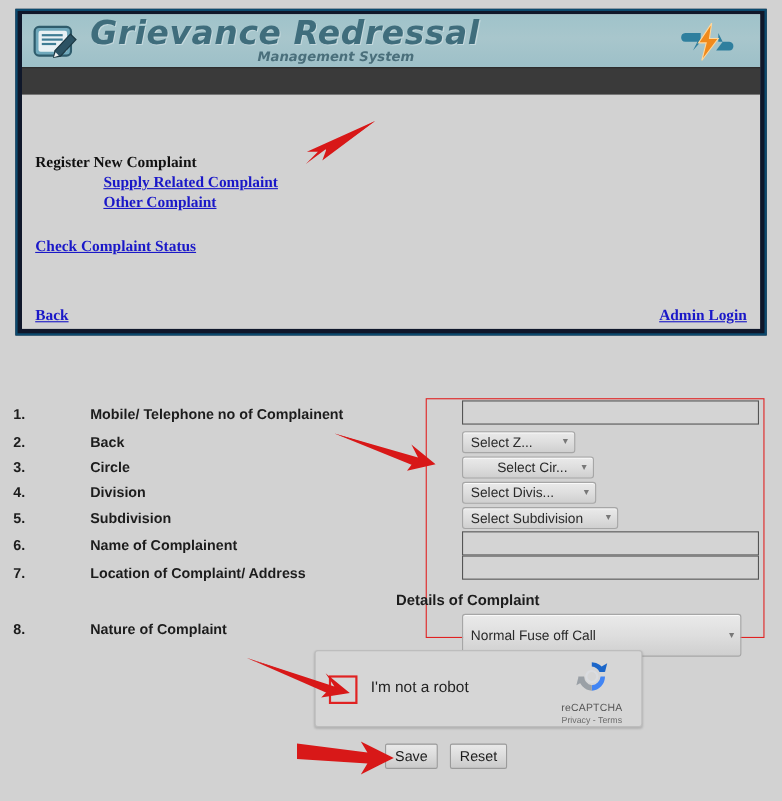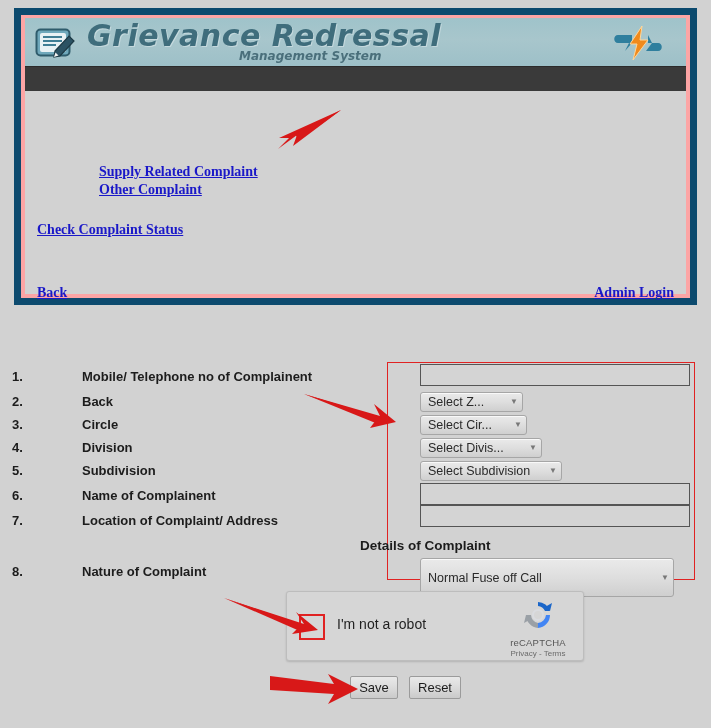--- a/index.html
+++ b/index.html
@@ -15,22 +15,22 @@
     overflow: hidden;
   }
 
   
   #app-card {
     position: absolute;
     left: 14px;
     top: 8px;
     width: 683px;
     height: 297px;
-    border: 7px solid #0c4a6e;
-    background: #fca5a5;
+    border: 2px solid #0c4a6e;
+    background: #0f172a;
     box-sizing: border-box;
   }
   #card-inner {
     position: absolute;
     left: 4px;
     top: 3px;
     right: 4px;
     bottom: 4px;
     background: #d2d2d2;
   }
@@ -332,20 +332,21 @@
           <path d="M6 11 C1 11 1 19 6 19 L17 19 L13 27 L20 19 L20 11 Z" fill="#2f7f9e"></path>
           <path d="M36 11 L36 19 L46 19 C51 19 51 27 46 27 L34 27 L40 19 Z" fill="#2f7f9e"></path>
           <path d="M30 2 L18 20 L25 20 L21 36 L36 16 L28 16 Z" fill="#f08a1c" stroke="#ffd79a" stroke-width="1"></path>
         </svg>
       </span>
     </div>
 
     <div id="nav-bar"></div>
 
     <div id="links-area">
+      <div id="register-heading">Register New Complaint</div>
       <a id="link-supply" class="nav-link">Supply Related Complaint</a>
       <a id="link-other" class="nav-link">Other Complaint</a>
       <a id="link-status" class="nav-link">Check Complaint Status</a>
       <a id="link-back" class="nav-link">Back</a>
       <a id="link-admin" class="nav-link">Admin Login</a>
     </div>
 
   </div>
 </div>
 
@@ -365,21 +366,21 @@
   </div>
   <div class="dropdown" id="zone-select" style="left:420px; top:40px; width:103px;">
     <span class="dd-text">Select Z...</span>
     <span class="dd-caret">▼</span>
   </div>
 
   <div class="field-row" style="top:65px;">
     <span class="field-num">3.</span>
     <span class="field-label">Circle</span>
   </div>
-  <div class="dropdown" id="circle-select" style="left:420px; top:63px; width:107px;">
+  <div class="dropdown" id="circle-select" style="left:420px; top:63px; width:120px;padding-left:24px;">
     <span class="dd-text">Select Cir...</span>
     <span class="dd-caret">▼</span>
   </div>
 
   <div class="field-row" style="top:88px;">
     <span class="field-num">4.</span>
     <span class="field-label">Division</span>
   </div>
   <div class="dropdown" id="division-select" style="left:420px; top:86px; width:122px;">
     <span class="dd-text">Select Divis...</span>

